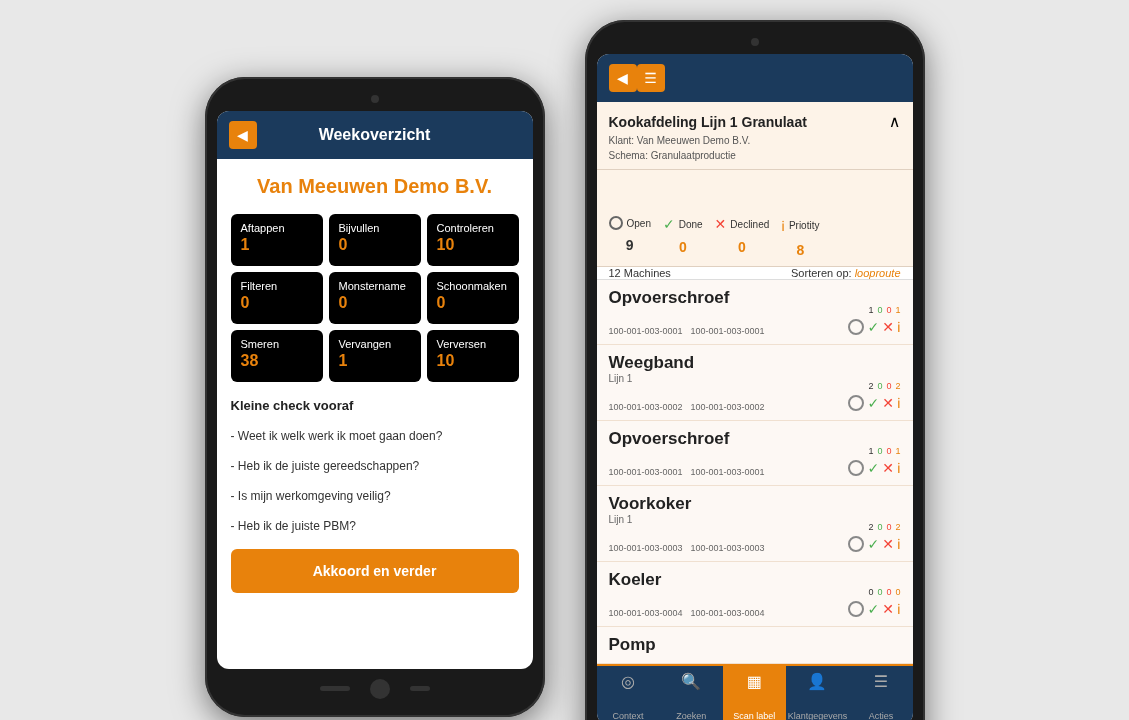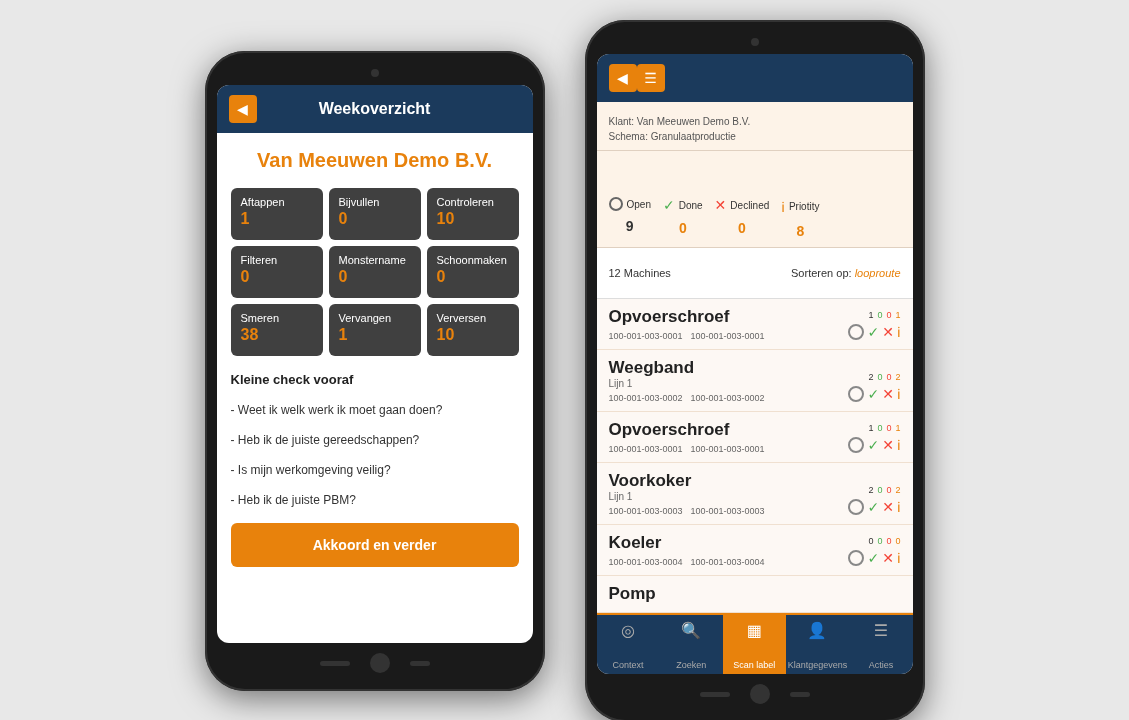--- a/index.html
+++ b/index.html
@@ -124,21 +124,21 @@
       text-align: center;
       margin-bottom: 16px;
     }
     .tasks-grid {
       display: grid;
       grid-template-columns: 1fr 1fr 1fr;
       gap: 6px;
       margin-bottom: 16px;
     }
     .task-tile {
-      background: #404040;
+      background: #000000;
       color: white;
       border-radius: 6px;
       padding: 8px 10px;
       display: flex;
       flex-direction: column;
       min-height: 52px;
     }
     .task-tile .task-name {
       font-size: 11px;
       font-weight: 500;
@@ -253,21 +253,21 @@
     }
     .priority-icon {
       color: #e8820c;
       font-size: 14px;
     }
 
     .machines-bar {
       display: flex;
       align-items: center;
       justify-content: space-between;
-      padding: 19px 12px;
+      padding: 0 12px;
       font-size: 11px;
       color: #333;
       border-bottom: 1px solid #ddd;
       background: #fff;
       gap: 36px;
     }
     .sort-value {
       color: #e8820c;
       font-style: italic;
     }
@@ -301,21 +301,21 @@
     .machine-count-open { color: #333; }
     .machine-count-done { color: #4caf50; }
     .machine-count-declined { color: #f44336; }
     .machine-count-priority { color: #e8820c; }
 
     .machine-codes {
       display: flex;
       gap: 8px;
       font-size: 9px;
       color: #666;
-      margin-top: 4px;
+      margin-top: 18px;
     }
     .machine-icons-row {
       display: flex;
       align-items: center;
       gap: 3px;
       margin-top: 2px;
       justify-content: flex-end;
     }
     .m-icon-open {
       width: 16px;
@@ -451,20 +451,24 @@
   <div class="phone">
     <div class="phone-camera"></div>
     <div class="phone-screen phone2-screen">
 
       <div class="header-bar">
         <div class="back-btn">◀</div>
         <div class="menu-btn">☰</div>
       </div>
 
       <div class="section-header">
+        <div class="section-title-row">
+          <div class="section-title">Kookafdeling Lijn 1 Granulaat</div>
+          <div style="font-size:16px;cursor:pointer;">∧</div>
+        </div>
         <div class="section-meta">
           <div>Klant: Van Meeuwen Demo B.V.</div>
           <div>Schema: Granulaatproductie</div>
         </div>
       </div>
 
       <div class="status-bar">
         <div class="status-item">
           <div class="status-label-row">
             <span class="status-circle"></span>

